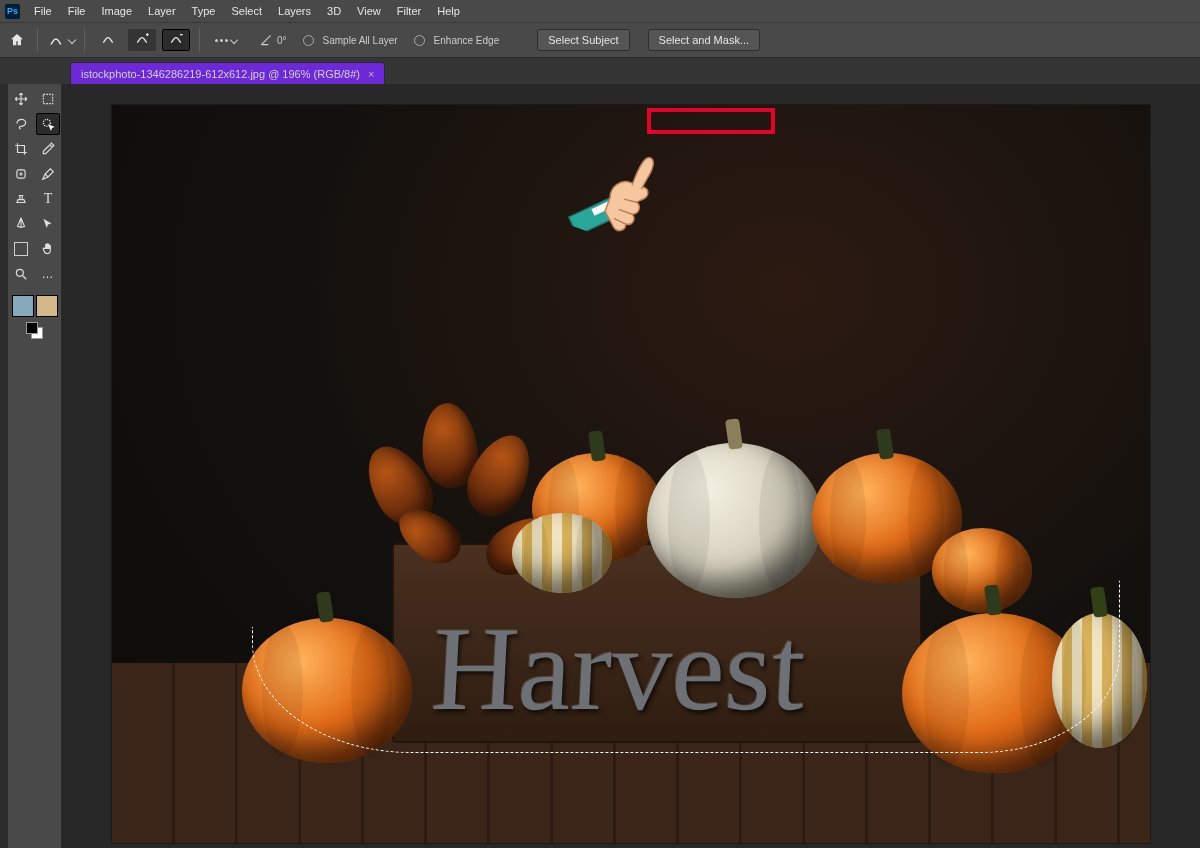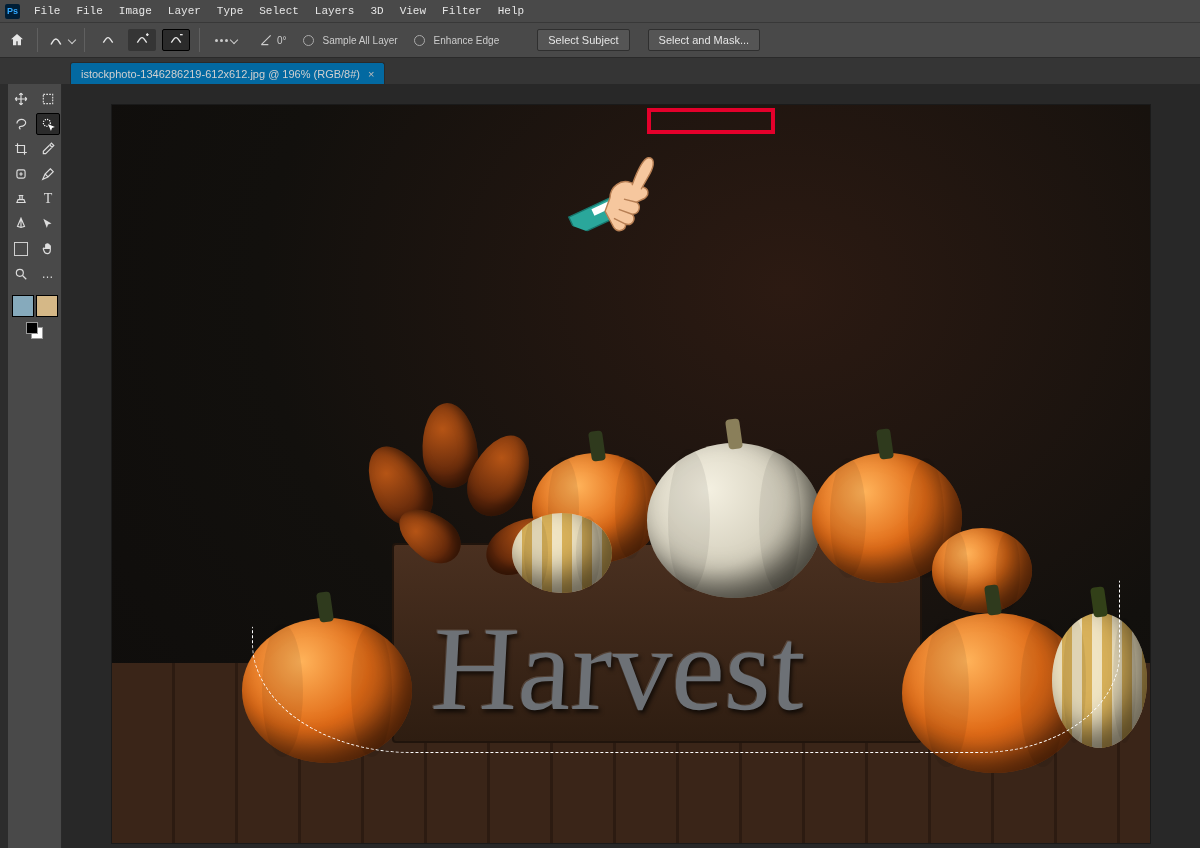--- a/index.html
+++ b/index.html
@@ -5,21 +5,21 @@
   * { box-sizing: border-box; margin: 0; padding: 0; }
   html, body { width: 1200px; height: 848px; overflow: hidden; font-family: "Segoe UI", Tahoma, sans-serif; background: #2a2a2a; color: #d0d0d0; }
   .menubar {
     height: 22px; background: #494949; display: flex; align-items: center;
     font-size: 11px; padding-left: 5px; gap: 0; color: #e6e6e6;
   }
   .menubar .logo {
     width: 15px; height: 15px; background: #001e36; color:#31a8ff; font-size:9px; font-weight:bold;
     display:flex; align-items:center; justify-content:center; border-radius:2px; margin-right:6px;
   }
-  .menubar .mi { padding: 3px 8px; cursor: default; font-family: Liberation Mono, monospace; }
+  .menubar .mi { padding: 3px 8px; cursor: default; }
   .optbar {
     height: 36px; background: #494949; border-top: 1px solid #383838; border-bottom: 1px solid #2a2a2a;
     display: flex; align-items: center; font-size: 11px; color:#d6d6d6; padding-left:6px; gap:6px;
   }
   .home-icon {
     width:22px; height:22px; display:flex; align-items:center; justify-content:center;
   }
   .toolbtn {
     width:28px; height:22px; border-radius:2px; display:flex; align-items:center; justify-content:center;
   }
@@ -28,21 +28,21 @@
   .chk { width:11px; height:11px; border:1px solid #aaa; border-radius:6px; display:inline-block; margin-right:5px; flex-shrink:0;}
   .optgroup { display:flex; align-items:center; gap:4px; margin-left:10px;}
   .pillbtn {
     background:#555; border:1px solid #2f2f2f; color:#e6e6e6; font-size:11px;
     height:22px; padding:0 10px; border-radius:2px; display:flex; align-items:center; cursor:pointer;
   }
   .tabbar {
     height: 26px; background:#353535; display:flex; align-items:flex-end; padding-left:70px;
   }
   .doctab {
-    background:#0369a1; font-size:11px; color:#d0d0d0; height:22px; display:flex; align-items:center;
+    background:#6d28d9; font-size:11px; color:#d0d0d0; height:22px; display:flex; align-items:center;
     padding:0 10px; border-radius:3px 3px 0 0; border:1px solid #2a2a2a; border-bottom:none;
   }
   .doctab .close { margin-left:8px; font-size:11px; color:#bbb;}
   .workarea {
     display:flex; height: calc(100% - 22px - 36px - 26px);
   }
   .lgutter { width:8px; background:#2c2c2c; }
   .toolbox {
     width:54px; background:#494949; border-right:1px solid #2a2a2a; display:flex; flex-direction:column;
     align-items:center; padding-top:4px;

